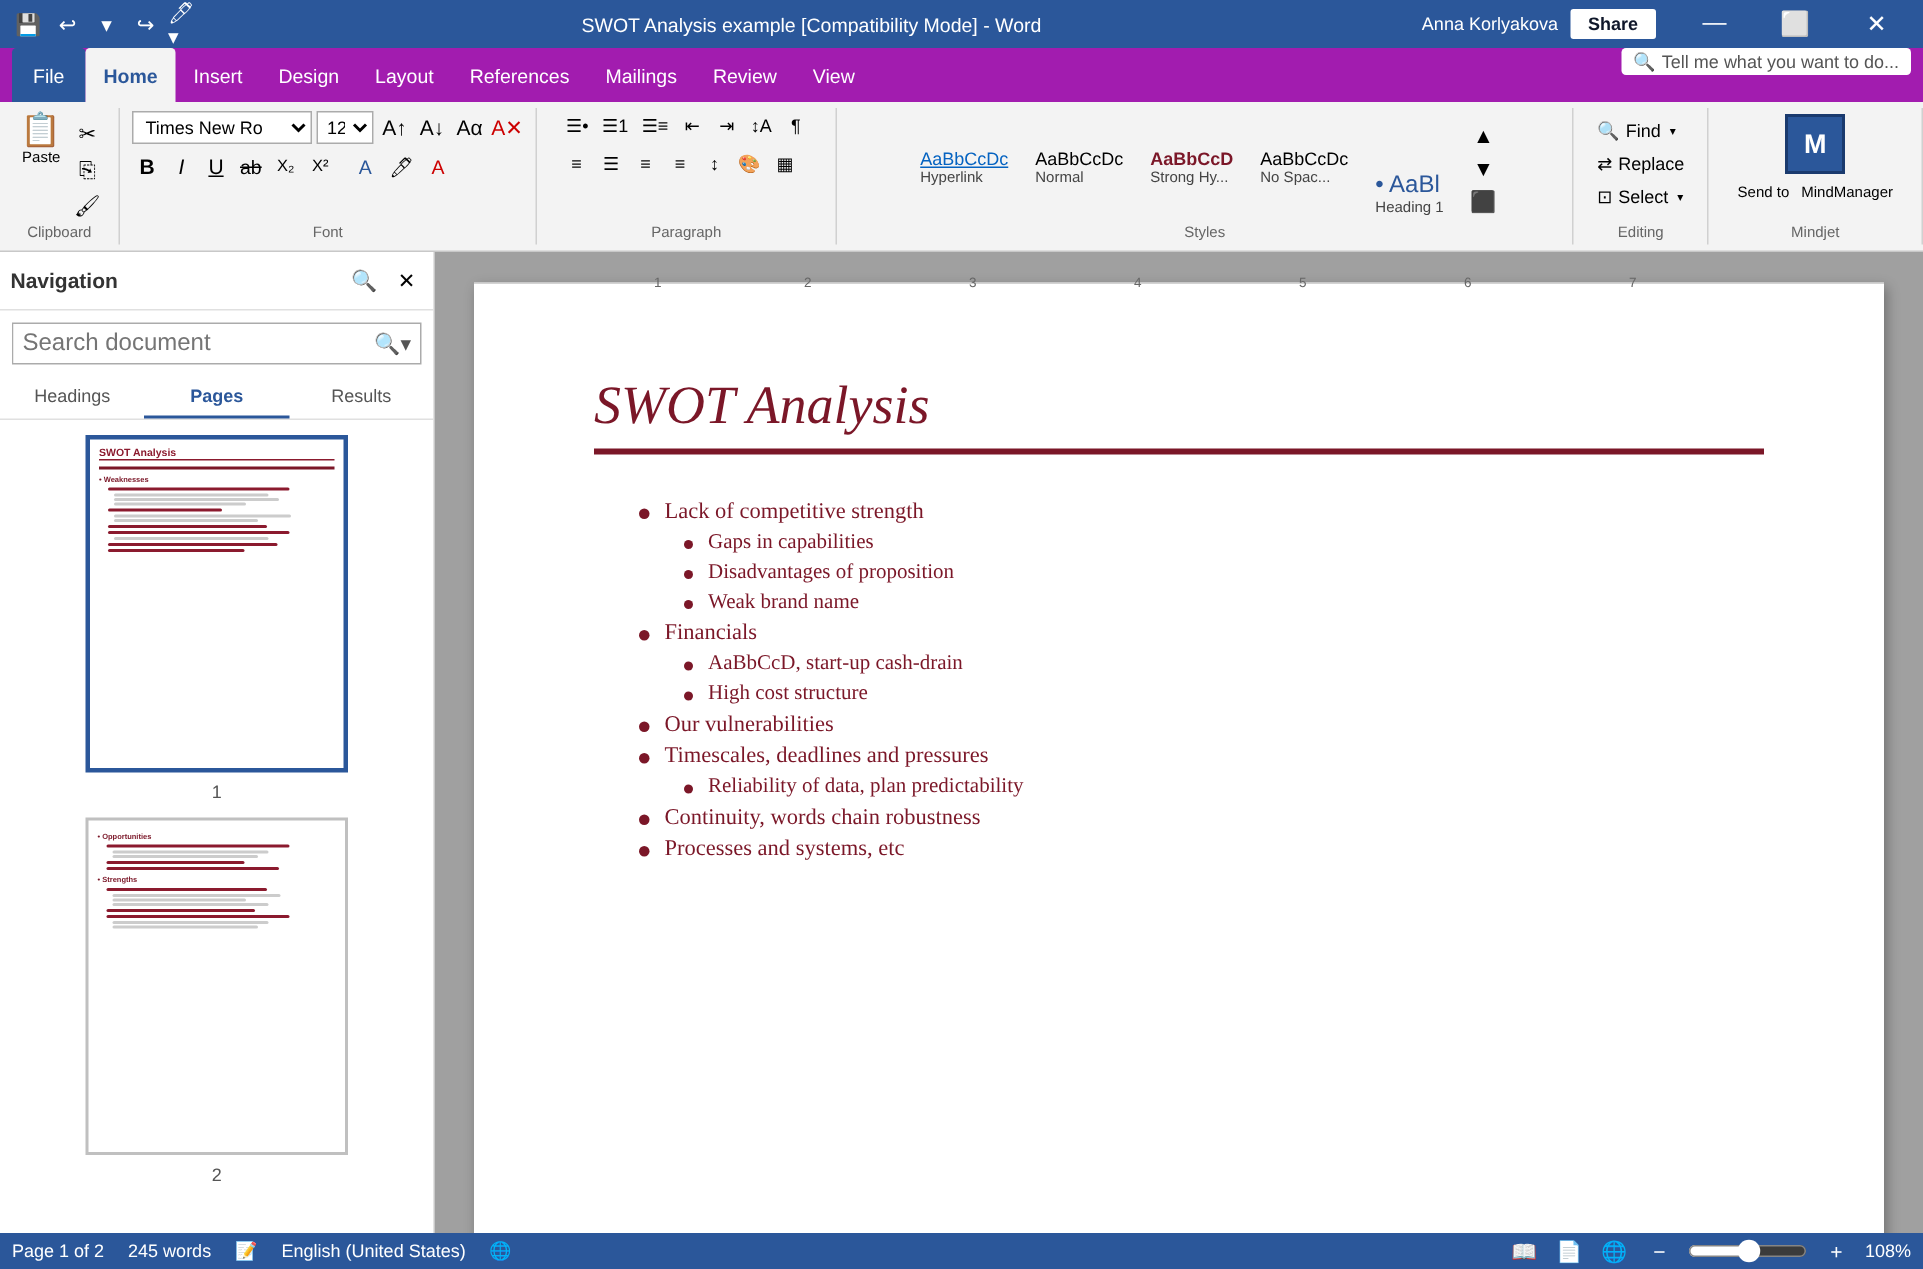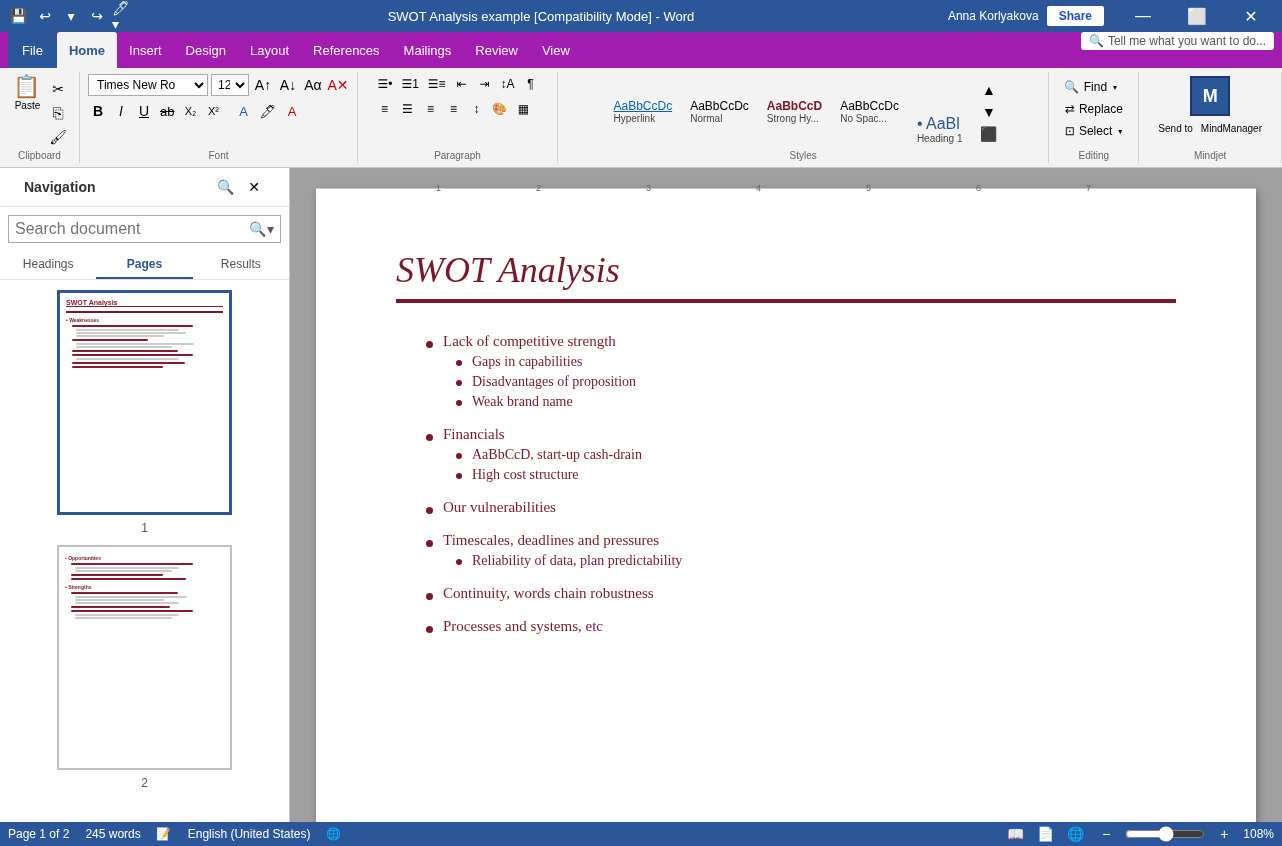--- a/index.html
+++ b/index.html
@@ -99,21 +99,21 @@
     .nav-panel {
       width: 290px;
       background: white;
       border-right: 1px solid #c8c8c8;
       display: flex;
       flex-direction: column;
       flex-shrink: 0;
     }
     .nav-header {
       display: flex; align-items: center; justify-content: space-between;
-      padding: 8px 24px; border-bottom: 1px solid #e0e0e0; gap: 30px;
+      padding: 8px 7px; border-bottom: 1px solid #e0e0e0; gap: 30px;
     }
     .nav-title { font-size: 14px; font-weight: bold; color: #333; }
     .nav-controls { display: flex; gap: 6px; }
     .nav-search {
       display: flex; align-items: center; margin: 8px;
       border: 1px solid #ababab; background: white;
     }
     .nav-search input {
       flex: 1; border: none; outline: none; padding: 4px 6px; font-size: 16px;
     }
@@ -152,42 +152,42 @@
     }
     .doc-title {
       font-family: Georgia, serif; font-size: 36px; color: #7b1728; font-style: italic;
       margin-bottom: 8px;
     }
     .doc-divider { height: 4px; background: #7b1728; margin-bottom: 30px; }
     .doc-body { font-family: 'Times New Roman', serif; font-size: 15px; }
 
     
     .bullet-l1 { display: flex; align-items: flex-start; margin: 6px 0; }
-    .bullet-l2 { display: flex; align-items: center; margin: 16px 0 4px 30px; }
+    .bullet-l2 { display: flex; align-items: flex-start; margin: 4px 0 4px 30px; }
     .bullet-l3 { display: flex; align-items: flex-start; margin: 4px 0 4px 60px; }
     .bullet-dot-l1 { width: 10px; height: 10px; background: #7b1728; border-radius: 50%; margin-right: 10px; margin-top: 5px; flex-shrink: 0; }
     .bullet-dot-l2 { width: 7px; height: 7px; background: #7b1728; border-radius: 50%; margin-right: 10px; margin-top: 6px; flex-shrink: 0; }
     .bullet-dot-l3 { width: 6px; height: 6px; background: #7b1728; border-radius: 50%; margin-right: 10px; margin-top: 6px; flex-shrink: 0; }
     .bullet-text-l1 { color: #7b1728; font-weight: bold; font-size: 17px; font-family: 'Times New Roman', serif; }
     .bullet-text-l2 { color: #7b1728; font-size: 15px; font-family: 'Times New Roman', serif; }
     .bullet-text-l3 { color: #7b1728; font-size: 14px; font-family: 'Times New Roman', serif; }
 
     
     .status-bar {
       background: #2b579a; color: white; height: 24px; display: flex; align-items: center;
       padding: 0 8px; font-size: 12px; gap: 20px; justify-content: space-between;
     }
     .status-left { display: flex; gap: 16px; }
     .status-right { display: flex; gap: 8px; align-items: center; }
     .zoom-slider { width: 80px; accent-color: white; }
     .editing-btn { display: flex; align-items: center; gap: 4px; padding: 2px 6px; cursor: pointer; border-radius: 2px; font-size: 12px; }
 
     
     .header-right { display: flex; align-items: center; gap: 8px; color: white; padding-right: 8px; }
-    .share-btn { background: white; color: #1d4ed8; padding: 3px 12px; border-radius: 2px; cursor: pointer; font-size: 12px; font-weight: bold; }
+    .share-btn { background: white; color: #0f172a; padding: 3px 12px; border-radius: 2px; cursor: pointer; font-size: 12px; font-weight: bold; }
 
     
     .tell-me { display: flex; align-items: center; gap: 4px; background: white; border-radius: 3px; padding: 2px 8px; color: #555; font-size: 12px; cursor: pointer; }
 
     
     .mindjet-section { display: flex; flex-direction: column; align-items: center; padding: 2px 8px; }
     .mindjet-icon { width: 40px; height: 40px; background: #2b579a; display: flex; align-items: center; justify-content: center; color: white; font-size: 20px; border: 2px solid #1a3a6e; }
 
     
     .dropdown-arrow { font-size: 8px; margin-left: 2px; }

